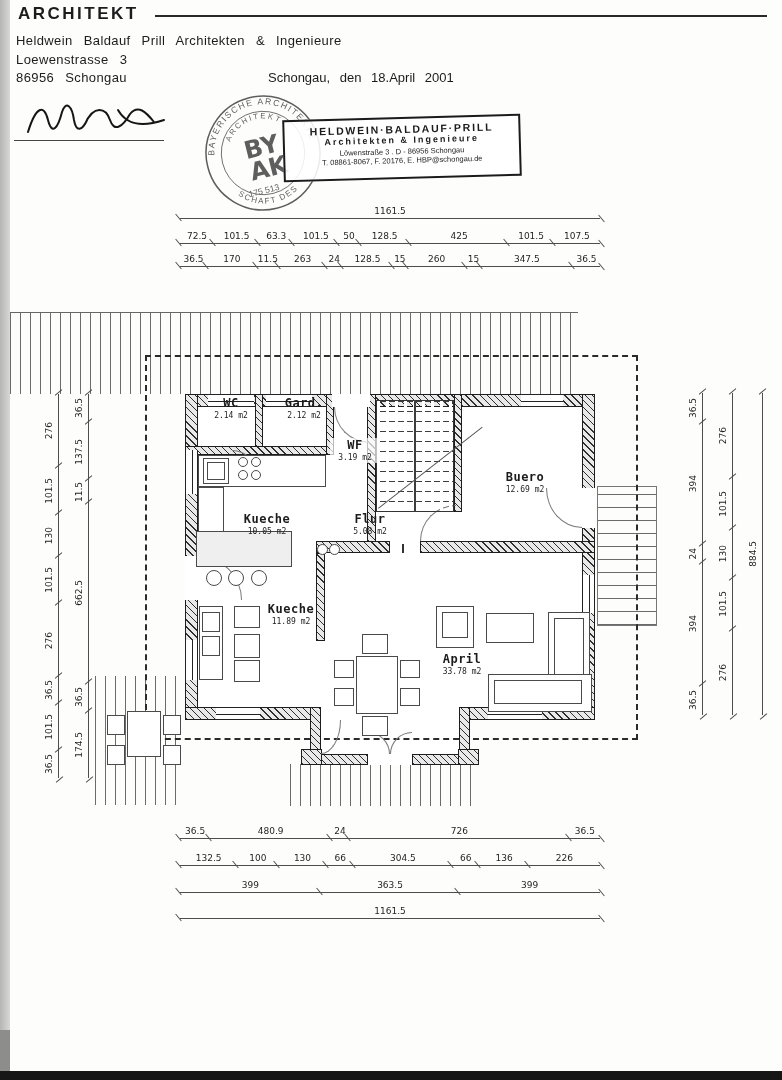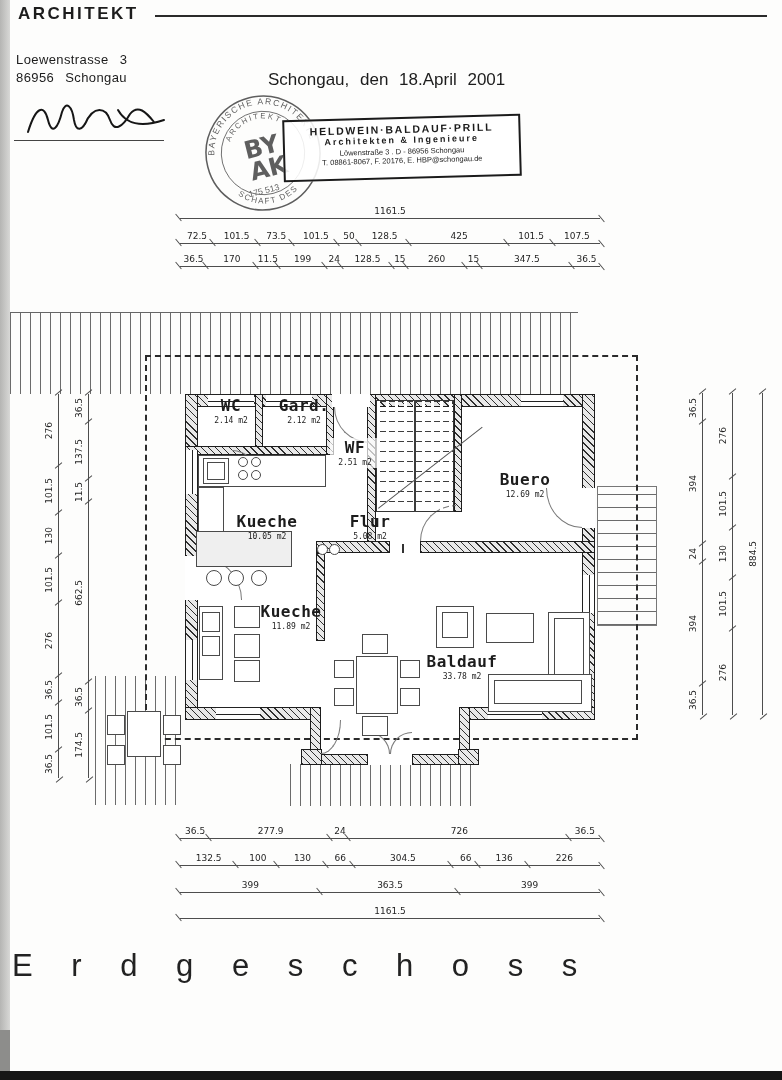--- a/index.html
+++ b/index.html
@@ -4,21 +4,21 @@
 <style>
   html,body{margin:0;padding:0;background:#e9e9e9;}
   *{box-sizing:border-box;}
   #page{position:relative;width:782px;height:1080px;background:#fdfdfc;overflow:hidden;
         font-family:"Liberation Sans",sans-serif;color:#1c1c1c;}
   .abs{position:absolute;}
   
   #title{left:18px;top:4px;font-size:17px;font-weight:600;letter-spacing:2.5px;}
   #title-rule{left:155px;top:15px;width:612px;height:2px;background:#2a2a2a;}
   .lh-line{left:16px;font-size:13px;font-weight:500;word-spacing:7px;letter-spacing:.4px;}
-  #dateline{left:268px;top:70px;font-size:17px;font-weight:500;word-spacing:6px;}
+  #dateline{left:268px;top:70px;font-size:13px;font-weight:500;word-spacing:6px;}
   #sig-rule{left:14px;top:140px;width:150px;height:1px;background:#444;}
   
   #box-stamp{left:283px;top:117px;width:238px;height:62px;border:2px solid #1b1b1b;
              background:rgba(255,255,255,.88);transform:rotate(-1.6deg);text-align:center;}
   #box-stamp .l1{font-size:10.5px;font-weight:700;letter-spacing:1.8px;margin-top:4px;}
   #box-stamp .l2{font-size:9px;font-weight:600;letter-spacing:2px;}
   #box-stamp .l3{font-size:7.5px;margin-top:2px;}
   #box-stamp .l4{font-size:7.5px;}
   
   .stripesV{background:repeating-linear-gradient(90deg,#6b6b6b 0 1px,transparent 1px 10px);}
@@ -31,21 +31,21 @@
   .winV::after{content:"";position:absolute;top:0;bottom:0;left:50%;width:1px;background:#222;}
   .gap{background:#fff;}
   .furn{border:1px solid #4a4a4a;background:#fff;}
   .circle{border-radius:50%;}
   .arc{border:1px solid #787878;background:transparent;}
   #dashed-rect{border:2px dashed #2b2b2b;}
   #stairs{background:repeating-linear-gradient(90deg,#fff 0 3px,transparent 3px 9px),
                      repeating-linear-gradient(0deg,transparent 0 9px,#3d3d3d 9px 10px);
           border:1px solid #333;}
   .room{text-align:center;font-family:"DejaVu Sans Mono",monospace;line-height:1.25;}
-  .room .rn{display:block;font-size:16px;font-weight:700;letter-spacing:.5px;}
+  .room .rn{display:block;font-size:12px;font-weight:700;letter-spacing:.5px;}
   .room .ra{display:block;font-size:8px;}
   
   .dim-row,.dim-col{display:flex;position:absolute;font-family:"DejaVu Sans",sans-serif;}
   .dim-row{height:13px;}
   .dim-col{flex-direction:column;width:15px;}
   .dim-seg{position:relative;display:flex;justify-content:center;}
   .dim-row .dim-seg{border-bottom:1px solid #4d4d4d;align-items:flex-end;}
   .dim-col .dim-seg{border-right:1px solid #4d4d4d;align-items:center;justify-content:center;}
   .dim-label{font-size:9px;line-height:1;color:#1f1f1f;white-space:nowrap;z-index:2;margin-bottom:2px;background:transparent;}
   .dim-col .dim-label{writing-mode:vertical-rl;transform:rotate(180deg);margin:0 4px 0 0;}
@@ -64,20 +64,21 @@
 <body>
 
 <div id="page">
 
   <div class="abs" id="edge-strip"></div>
   <div class="abs" id="edge-smudge"></div>
   <div class="abs" id="bottom-bar"></div>
 
   <div class="abs" id="title">ARCHITEKT</div>
   <div class="abs" id="title-rule"></div>
+  <div class="abs lh-line" style="top:33px;">Heldwein Baldauf Prill Architekten &amp; Ingenieure</div>
   <div class="abs lh-line" style="top:52px;">Loewenstrasse 3</div>
   <div class="abs lh-line" style="top:70px;">86956 Schongau</div>
   <div class="abs" id="dateline">Schongau, den 18.April 2001</div>
 
   <svg class="abs" style="left:22px;top:98px;width:150px;height:44px;" viewBox="0 0 150 44">
     <path d="M6,34 C14,8 22,6 26,22 C30,38 36,30 40,14 C44,2 50,8 52,22 C54,34 60,34 66,20 M63,26 C72,6 84,10 88,22 C92,34 100,30 108,16 C116,6 124,14 132,24 M96,12 C104,26 118,30 142,22" fill="none" stroke="#161616" stroke-width="2" stroke-linecap="round"></path>
   </svg>
   <div class="abs" id="sig-rule"></div>
 
   <svg class="abs" style="left:202px;top:92px;width:122px;height:122px;transform:rotate(-14deg);opacity:.82;" viewBox="0 0 120 120">
@@ -113,21 +114,21 @@
       </div>
     </div>
   <div class="dim-row" style="left:180px;top:231px;width:420px;">
       <div class="dim-seg" style="flex-grow: 72.5;">
         <span class="dim-label">72.5</span>
       </div>
       <div class="dim-seg" style="flex-grow: 101.5;">
         <span class="dim-label">101.5</span>
       </div>
       <div class="dim-seg" style="flex-grow: 73.5;">
-        <span class="dim-label">73.5</span>
+        <span class="dim-label">63.3</span>
       </div>
       <div class="dim-seg" style="flex-grow: 101.5;">
         <span class="dim-label">101.5</span>
       </div>
       <div class="dim-seg" style="flex-grow: 50;">
         <span class="dim-label">50</span>
       </div>
       <div class="dim-seg" style="flex-grow: 128.5;">
         <span class="dim-label">128.5</span>
       </div>
@@ -145,21 +146,21 @@
       <div class="dim-seg" style="flex-grow: 36.5;">
         <span class="dim-label">36.5</span>
       </div>
       <div class="dim-seg" style="flex-grow: 170;">
         <span class="dim-label">170</span>
       </div>
       <div class="dim-seg" style="flex-grow: 11.5;">
         <span class="dim-label">11.5</span>
       </div>
       <div class="dim-seg" style="flex-grow: 157;">
-        <span class="dim-label">199</span>
+        <span class="dim-label">263</span>
       </div>
       <div class="dim-seg" style="flex-grow: 24;">
         <span class="dim-label">24</span>
       </div>
       <div class="dim-seg" style="flex-grow: 128.5;">
         <span class="dim-label">128.5</span>
       </div>
       <div class="dim-seg" style="flex-grow: 15;">
         <span class="dim-label">15</span>
       </div>
@@ -286,40 +287,40 @@
   <div class="abs room" style="left:206px;top:396px;width:50px;">
     <span class="rn">WC</span>
     <span class="ra">2.14 m2</span>
     </div>
   <div class="abs room" style="left:272px;top:396px;width:64px;">
     <span class="rn">Gard.</span>
     <span class="ra">2.12 m2</span>
     </div>
   <div class="abs room" style="left:330px;top:438px;width:50px;background:rgba(255,255,255,.7);">
     <span class="rn">WF</span>
-    <span class="ra">2.51 m2</span>
+    <span class="ra">3.19 m2</span>
     </div>
   <div class="abs room" style="left:492px;top:470px;width:66px;">
     <span class="rn">Buero</span>
     <span class="ra">12.69 m2</span>
     </div>
   <div class="abs room" style="left:234px;top:512px;width:66px;">
     <span class="rn">Kueche</span>
     <span class="ra">10.05 m2</span>
     </div>
   <div class="abs room" style="left:344px;top:512px;width:52px;">
     <span class="rn">Flur</span>
     <span class="ra">5.08 m2</span>
     </div>
   <div class="abs room" style="left:258px;top:602px;width:66px;">
     <span class="rn">Kueche</span>
     <span class="ra">11.89 m2</span>
     </div>
   <div class="abs room" style="left:426px;top:652px;width:72px;">
-    <span class="rn">Baldauf</span>
+    <span class="rn">April</span>
     <span class="ra">33.78 m2</span>
     </div>
 
   <div class="dim-col" style="left:44px;top:394px;height:384px;">
       <div class="dim-seg" style="flex-grow: 276;">
         <span class="dim-label">276</span>
       </div>
       <div class="dim-seg" style="flex-grow: 101.5;">
         <span class="dim-label">101.5</span>
       </div>
@@ -400,21 +401,21 @@
       <div class="dim-seg" style="flex-grow: 884.5;">
         <span class="dim-label">884.5</span>
       </div>
     </div>
 
   <div class="dim-row" style="left:180px;top:826px;width:420px;">
       <div class="dim-seg" style="flex-grow: 36.5;">
         <span class="dim-label">36.5</span>
       </div>
       <div class="dim-seg" style="flex-grow: 338.5;">
-        <span class="dim-label">277.9</span>
+        <span class="dim-label">480.9</span>
       </div>
       <div class="dim-seg" style="flex-grow: 24;">
         <span class="dim-label">24</span>
       </div>
       <div class="dim-seg" style="flex-grow: 726;">
         <span class="dim-label">726</span>
       </div>
       <div class="dim-seg" style="flex-grow: 36.5;">
         <span class="dim-label">36.5</span>
       </div>
@@ -455,14 +456,13 @@
       <div class="dim-seg" style="flex-grow: 399;">
         <span class="dim-label">399</span>
       </div>
     </div>
   <div class="dim-row" style="left:180px;top:906px;width:420px;">
       <div class="dim-seg" style="flex-grow: 1161.5;">
         <span class="dim-label">1161.5</span>
       </div>
     </div>
 
-  <div class="abs" id="drawing-title">E r d g e s c h o s s</div>
 </div>
 
 </body></html>

